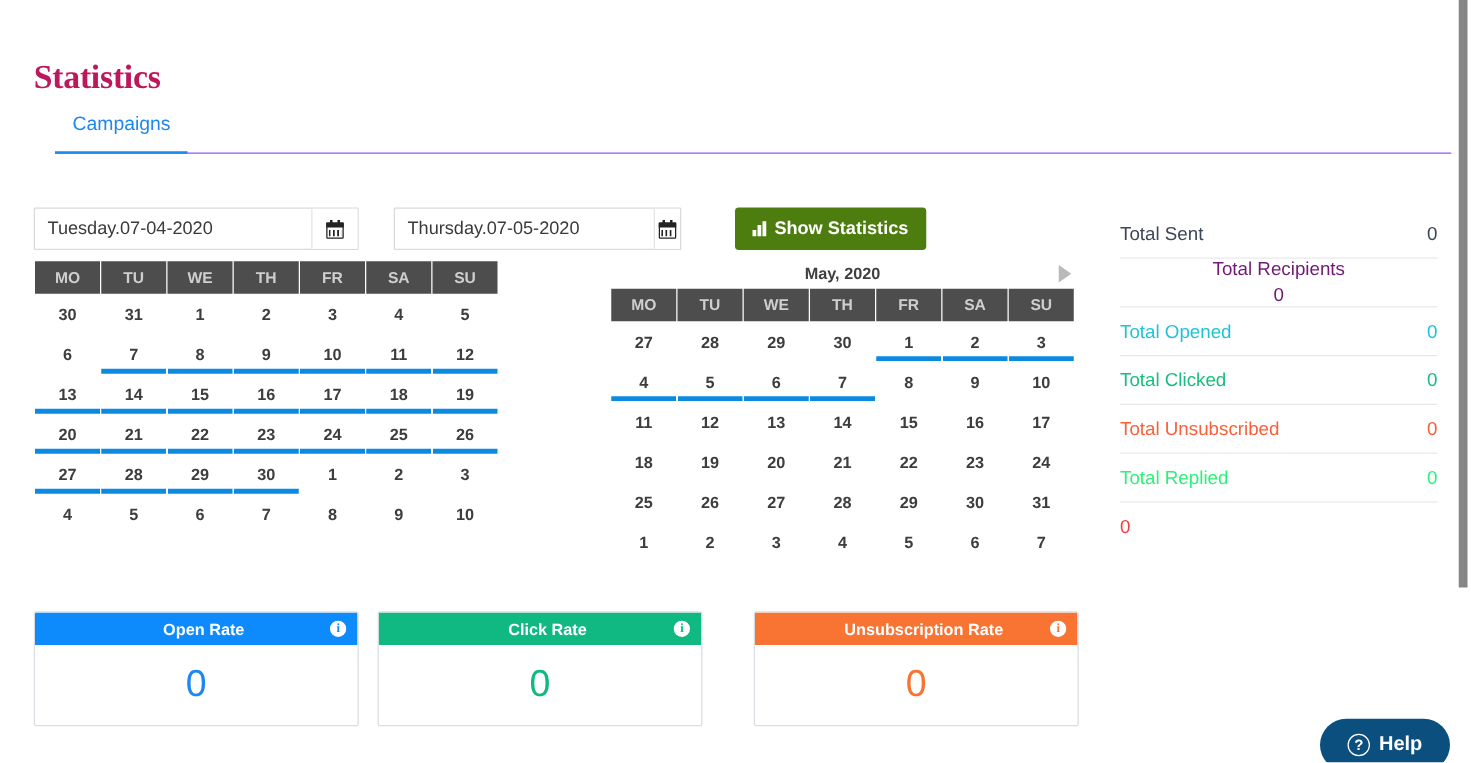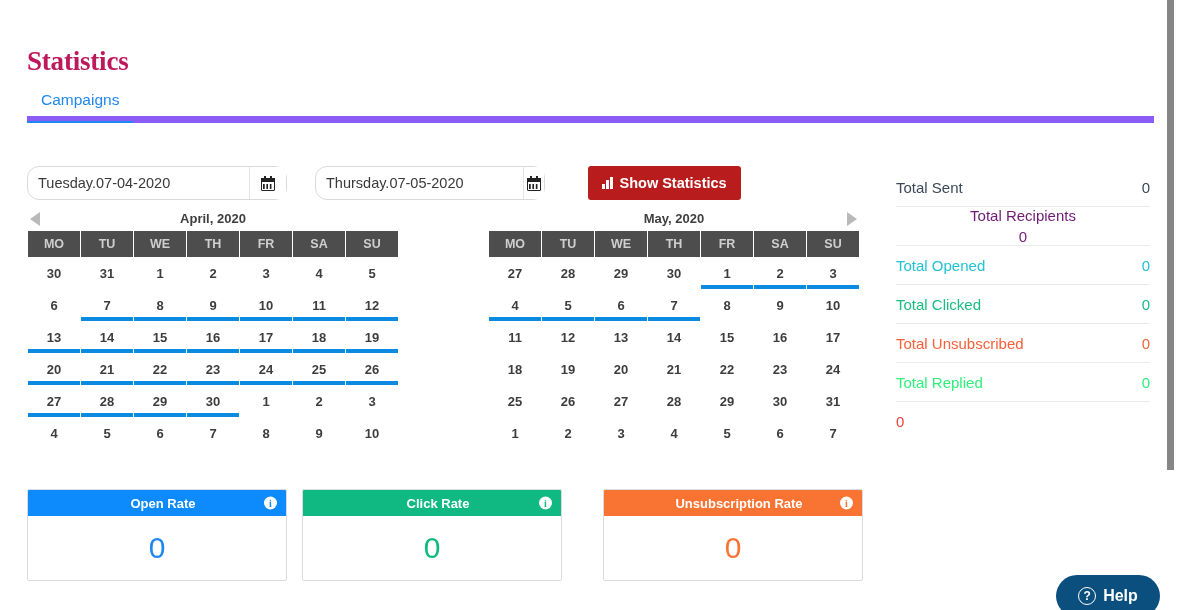--- a/index.html
+++ b/index.html
@@ -24,24 +24,24 @@
     font-family: "Liberation Serif", serif;
     font-size: 27px;
     font-weight: bold;
     color: #be185d;
     letter-spacing: -0.2px;
   }
 
   
   .tabs {
     position: absolute;
-    left: 27px; top: 90px;
+    left: 44px; top: 90px;
     width: 1127px;
     height: 33px;
-    border-bottom: 7px solid #8b5cf6;
+    border-bottom: 1px solid #8b5cf6;
   }
   .tab {
     position: absolute;
     top: 0;
     font-size: 15.5px;
     padding: 0 14px 11px 14px;
     color: #7b8794;
     cursor: pointer;
     line-height: 20px;
   }
@@ -53,21 +53,21 @@
   #tab-conversions { left: 128px; }
 
   
   .daterow { position: absolute; left: 27px; top: 166px; }
   .dategroup {
     position: absolute;
     top: 0;
     height: 34px;
     display: flex;
     border: 1px solid #d8dade;
-    border-radius: 12px;
+    border-radius: 1px;
     background: #fff;
   }
   #dategroup-start { left: 0px; width: 260px; }
   #dategroup-end { left: 288px; width: 230px; }
   .dateinput {
     flex: 1;
     border: none;
     outline: none;
     background: transparent;
     padding: 0 10px;
@@ -106,21 +106,21 @@
     width: 10px; height: 5px;
     background:
       linear-gradient(to right, #232323 1.6px, transparent 1.6px) 0 0/3.4px 1.6px repeat;
   }
 
   
   .btn-show {
     position: absolute;
     left: 588px; top: 166px;
     height: 34px;
-    background: #b91c1c;
+    background: #4d7c0f;
     color: #fff;
     border: none;
     border-radius: 3px;
     padding: 16px 14px;
     font-size: 14.5px;
     font-weight: bold;
     font-family: "Liberation Sans", sans-serif;
     display: flex; align-items: center; gap: 7px;
     cursor: pointer;
   }
@@ -335,24 +335,20 @@
   <button class="btn-show">
     <span class="bar-icon">
         <i></i>
         <i></i>
         <i></i>
       </span>
     <span>Show Statistics</span>
   </button>
 
   <div class="cal" id="cal-april">
-    <div class="cal-head">
-      <span class="nav-arrow prev"></span>
-      <span>April, 2020</span>
-    </div>
     <table class="cal-table">
       <thead>
           <tr>
             <th>MO</th>
             <th>TU</th>
             <th>WE</th>
             <th>TH</th>
             <th>FR</th>
             <th>SA</th>
             <th>SU</th>

